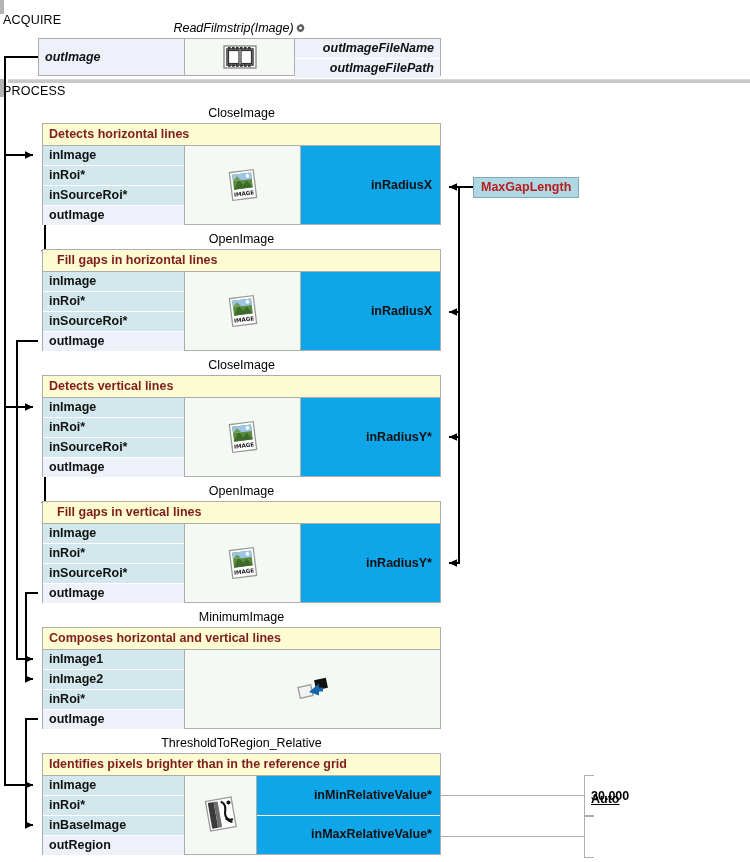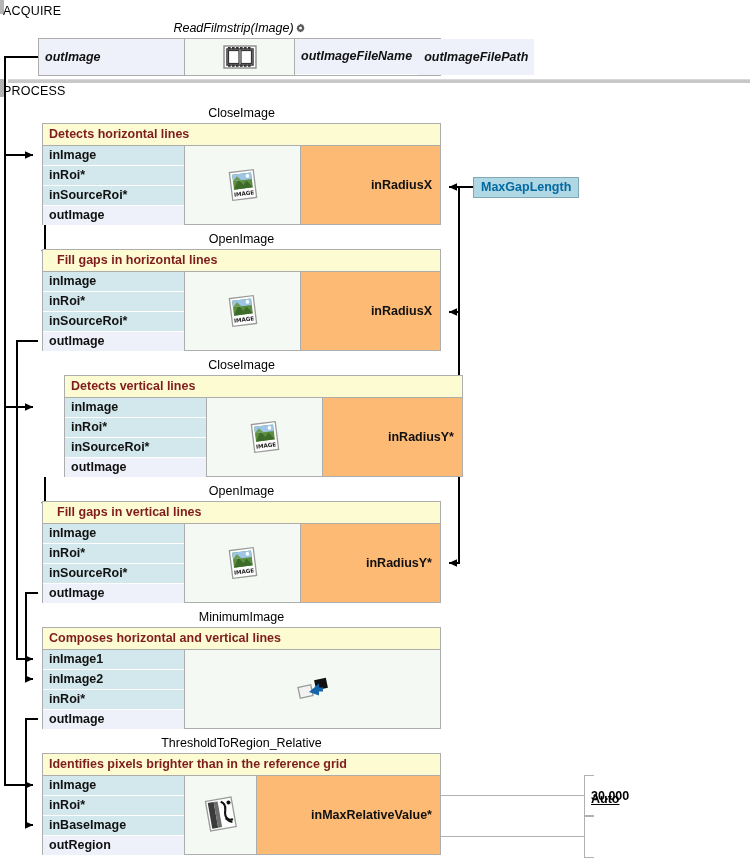--- a/index.html
+++ b/index.html
@@ -76,49 +76,49 @@
     padding:2px 0 2px 6px;
     box-sizing:border-box;
     line-height:17px;
     white-space:nowrap;
     overflow:hidden;
   }
   .cols{display:flex;flex:1;min-height:0;}
   .col-in{display:flex;flex-direction:column;box-sizing:border-box;border-right:1px solid #adadad;}
   .col-icon{flex:1;display:flex;align-items:center;justify-content:center;background:#f4faf3;box-sizing:border-box;}
   .col-out{display:flex;flex-direction:column;box-sizing:border-box;border-left:1px solid #adadad;}
-  .col-right-out{display:flex;flex-direction:row;box-sizing:border-box;}
+  .col-right-out{display:flex;flex-direction:column;box-sizing:border-box;}
 
   .port{
     font-size:12.5px;
     font-weight:bold;
     color:#111;
     padding:0 6px;
     box-sizing:border-box;
     display:flex;
     align-items:center;
     white-space:nowrap;
     border-bottom:1px solid #ffffff;
     line-height:19px;
   }
   .port:last-child{border-bottom:none;}
   .port.in{background:#d2e8ec;justify-content:flex-start;}
   .port.out{background:#eef0fa;justify-content:flex-start;}
   .port.outr{background:#eef0fa;justify-content:flex-end;}
-  .port.param{background:#fdba74;justify-content:flex-end;padding-right:8px;}
+  .port.param{background:#0ea5e9;justify-content:flex-end;padding-right:8px;}
   .port.grow{flex:1;}
 
   
   .gparam{
     position:absolute;
     background:#afd7e4;
     border:1px solid #7ea9b5;
     font-size:12.5px;
     font-weight:bold;
-    color:#0369a1;
+    color:#b91c1c;
     padding:1px 7px;
     box-sizing:border-box;
     white-space:nowrap;
     line-height:17px;
   }
 
   
   .literal{
     position:absolute;
     font-size:12.5px;
@@ -172,21 +172,21 @@
       <path d="M459,437 L449,437" marker-end="url(#ah)"></path>
     </g>
 
     <g fill="none" stroke="#b0b0b0" stroke-width="1" shape-rendering="crispEdges">
       <path d="M441,795 L585,795"></path>
       <path d="M441,836 L585,836"></path>
     </g>
   </svg>
 
   <div class="section-tick" style="left:0px;top:0px;height:14px;"></div>
-  <div class="section-label" style="left:3px;top:4px;">ACQUIRE</div>
+  <div class="section-label" style="left:3px;top:13px;">ACQUIRE</div>
 
   <div class="blk" style="left:38px;top:38px;width:403px;height:38px;font-style:italic;">
     <div class="blk-title">
       <span>ReadFilmstrip(Image)</span><span class="gear"><svg class="ico" width="11" height="11" viewBox="0 0 16 16">
         <path fill="#555" d="M8 0.8l1.1 1.5 1.8-.5.4 1.8 1.8.4-.5 1.8L14.1 7.6 12.6 8.7l.5 1.8-1.8.4-.4 1.8-1.8-.5L8 13.7 6.9 12.2l-1.8.5-.4-1.8-1.8-.4.5-1.8L1.9 7.6 3.4 6.5l-.5-1.8 1.8-.4.4-1.8 1.8.5z"></path>
         <circle cx="8" cy="7.3" r="2.3" fill="#f3f3f3"></circle>
       </svg></span>
     </div>
     <div class="blk-body" style="width:403px;height:38px;">
       <div class="cols">
@@ -290,21 +290,21 @@
         </div>
         <div class="col-out" style="flex:1;">
           <div class="port param grow">inRadiusX</div>
         </div>
       </div>
     </div>
   </div>
 
   <div class="blk" style="left:42px;top:375px;width:399px;height:102px;">
     <div class="blk-title">CloseImage</div>
-    <div class="blk-body" style="width:399px;height:102px;margin-left:22px;">
+    <div class="blk-body" style="width:399px;height:102px;">
       <div class="comment">Detects vertical lines</div>
       <div class="cols">
         <div class="col-in" style="width:142px;">
           <div class="port in grow">inImage</div>
           <div class="port in grow">inRoi*</div>
           <div class="port in grow">inSourceRoi*</div>
           <div class="port out grow">outImage</div>
         </div>
         <div class="col-icon" style="width:115px;flex:none;">
           <span>
@@ -404,20 +404,21 @@
                 <path d="M7 6 L13 6 L13 32 L7 32 z" fill="#3b3b3b"></path>
                 <path d="M13 6 L17 6 L17 32 L13 32 z" fill="#6e6e6e"></path>
                 <path d="M20 7 q5 3 3 9 q-2 6 1 9 q2 2 5 1" fill="none" stroke="#111" stroke-width="2.1"></path>
                 <path d="M22 24 q3 4 6 5" fill="none" stroke="#111" stroke-width="2"></path>
                 <circle cx="27.5" cy="9" r="2" fill="#111"></circle>
               </g>
             </svg>
           </span>
         </div>
         <div class="col-out" style="flex:1;">
+          <div class="port param grow">inMinRelativeValue*</div>
           <div class="port param grow">inMaxRelativeValue*</div>
         </div>
       </div>
     </div>
   </div>
 
   <div class="gparam" style="left:473px;top:177px;">MaxGapLength</div>
 
   <div class="bracket" style="left:584px;top:775px;width:10px;height:42px;"></div>
   <div class="literal" style="left:591px;top:789px;">30.000</div>

